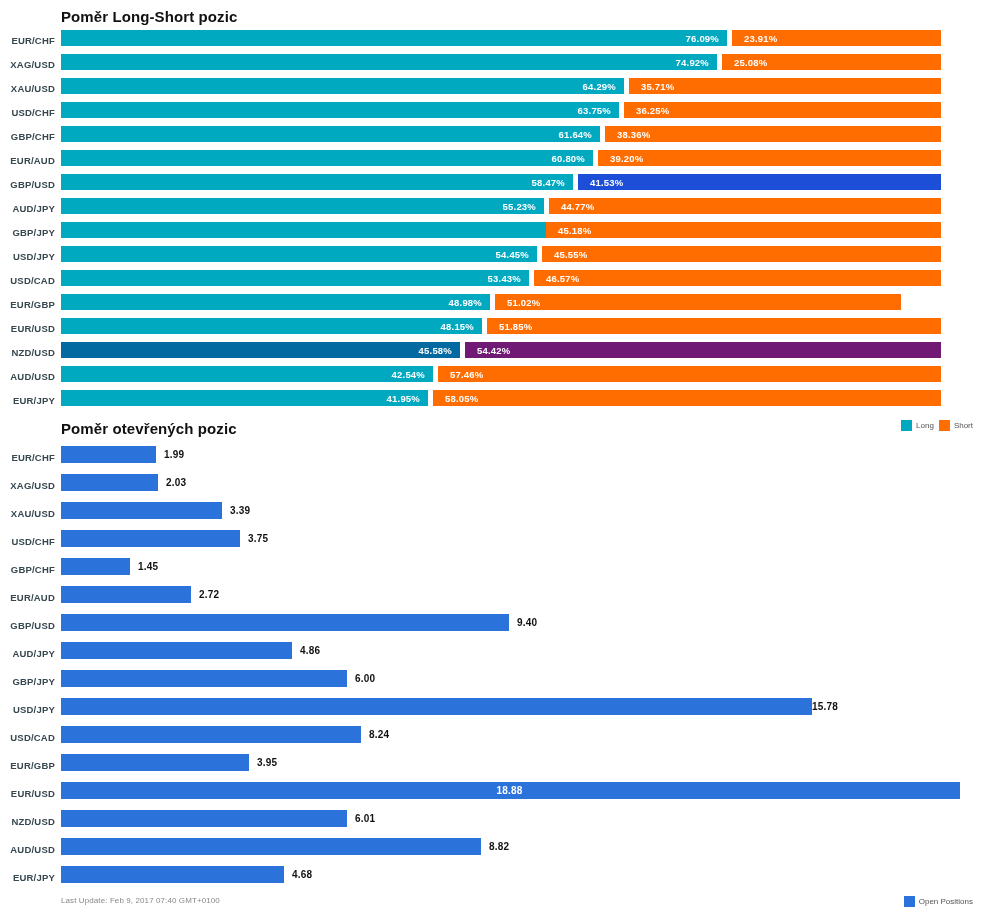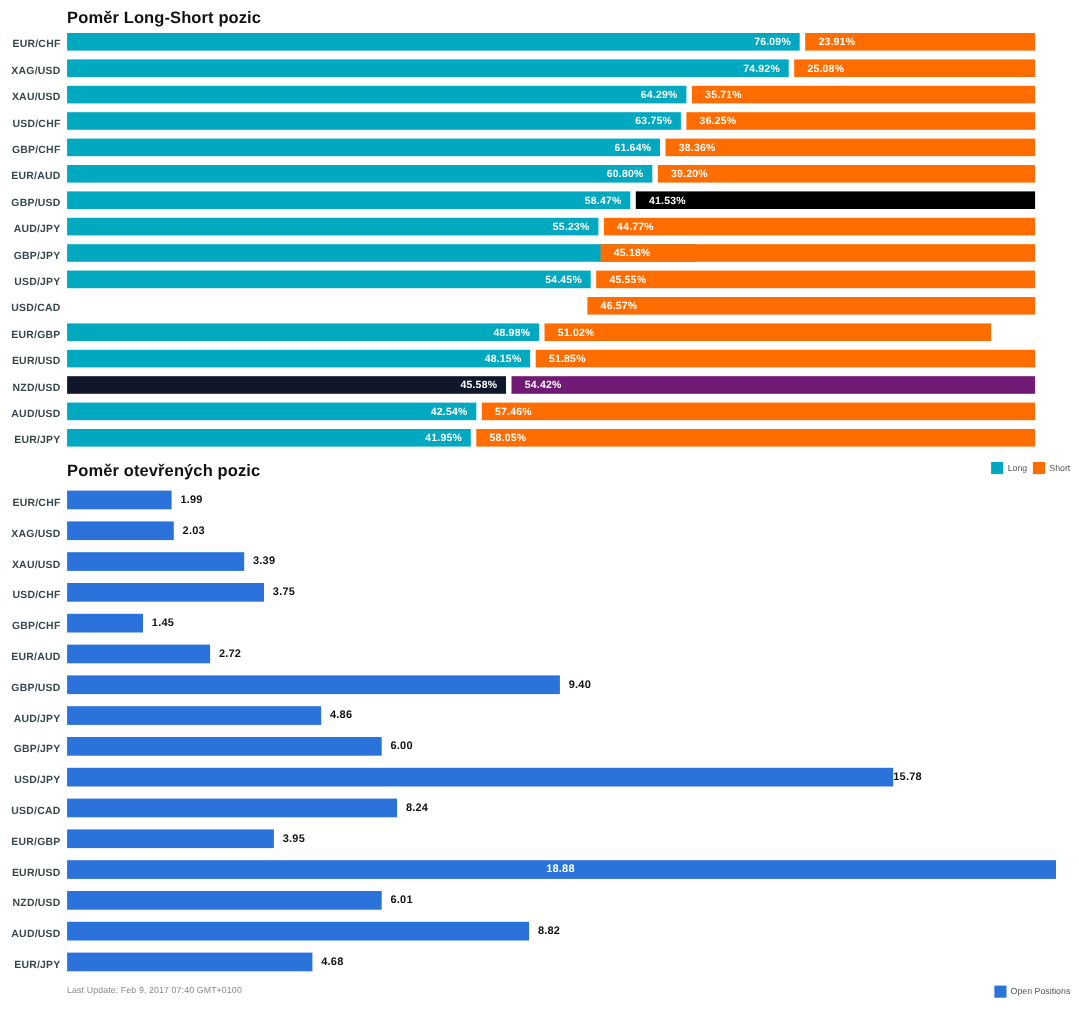--- a/index.html
+++ b/index.html
@@ -193,21 +193,21 @@
         </div>
         <div class="seg seg-short" style="left: 598px; width: 343px; background: rgb(255, 109, 0);">
           <span class="seg-val">39.20%</span>
         </div>
       </div>
       <div class="row ls-row" style="top: 174px;">
         <div class="cat-label">GBP/USD</div>
         <div class="seg seg-long" style="left: 61px; width: 512px; background: rgb(0, 168, 192);">
           <span class="seg-val">58.47%</span>
         </div>
-        <div class="seg seg-short" style="left: 578px; width: 363px; background: #000000; text-decoration: underline;">
+        <div class="seg seg-short" style="left: 578px; width: 363px; background: #1d4ed8; text-decoration: underline;">
           <span class="seg-val">41.53%</span>
         </div>
       </div>
       <div class="row ls-row" style="top: 198px;">
         <div class="cat-label">AUD/JPY</div>
         <div class="seg seg-long" style="left: 61px; width: 483px; background: rgb(0, 168, 192);">
           <span class="seg-val">55.23%</span>
         </div>
         <div class="seg seg-short" style="left: 549px; width: 392px; background: rgb(255, 109, 0);">
           <span class="seg-val">44.77%</span>
@@ -226,20 +226,23 @@
         <div class="cat-label">USD/JPY</div>
         <div class="seg seg-long" style="left: 61px; width: 476px; background: rgb(0, 168, 192);">
           <span class="seg-val">54.45%</span>
         </div>
         <div class="seg seg-short" style="left: 542px; width: 399px; background: rgb(255, 109, 0);">
           <span class="seg-val">45.55%</span>
         </div>
       </div>
       <div class="row ls-row" style="top: 270px;">
         <div class="cat-label">USD/CAD</div>
+        <div class="seg seg-long" style="left: 61px; width: 468px; background: rgb(0, 168, 192);">
+          <span class="seg-val">53.43%</span>
+        </div>
         <div class="seg seg-short" style="left: 534px; width: 407px; background: rgb(255, 109, 0);">
           <span class="seg-val">46.57%</span>
         </div>
       </div>
       <div class="row ls-row" style="top: 294px;">
         <div class="cat-label">EUR/GBP</div>
         <div class="seg seg-long" style="left: 61px; width: 429px; background: rgb(0, 168, 192);">
           <span class="seg-val">48.98%</span>
         </div>
         <div class="seg seg-short" style="left: 495px; width: 406px; background: rgb(255, 109, 0);">
@@ -250,21 +253,21 @@
         <div class="cat-label">EUR/USD</div>
         <div class="seg seg-long" style="left: 61px; width: 421px; background: rgb(0, 168, 192);">
           <span class="seg-val">48.15%</span>
         </div>
         <div class="seg seg-short" style="left: 487px; width: 454px; background: rgb(255, 109, 0);">
           <span class="seg-val">51.85%</span>
         </div>
       </div>
       <div class="row ls-row" style="top: 342px;">
         <div class="cat-label">NZD/USD</div>
-        <div class="seg seg-long" style="left: 61px; width: 399px; background: #0f172a;">
+        <div class="seg seg-long" style="left: 61px; width: 399px; background: #0369a1;">
           <span class="seg-val">45.58%</span>
         </div>
         <div class="seg seg-short" style="left: 465px; width: 476px; background: #701a75;">
           <span class="seg-val">54.42%</span>
         </div>
       </div>
       <div class="row ls-row" style="top: 366px;">
         <div class="cat-label">AUD/USD</div>
         <div class="seg seg-long" style="left: 61px; width: 372px; background: rgb(0, 168, 192);">
           <span class="seg-val">42.54%</span>

